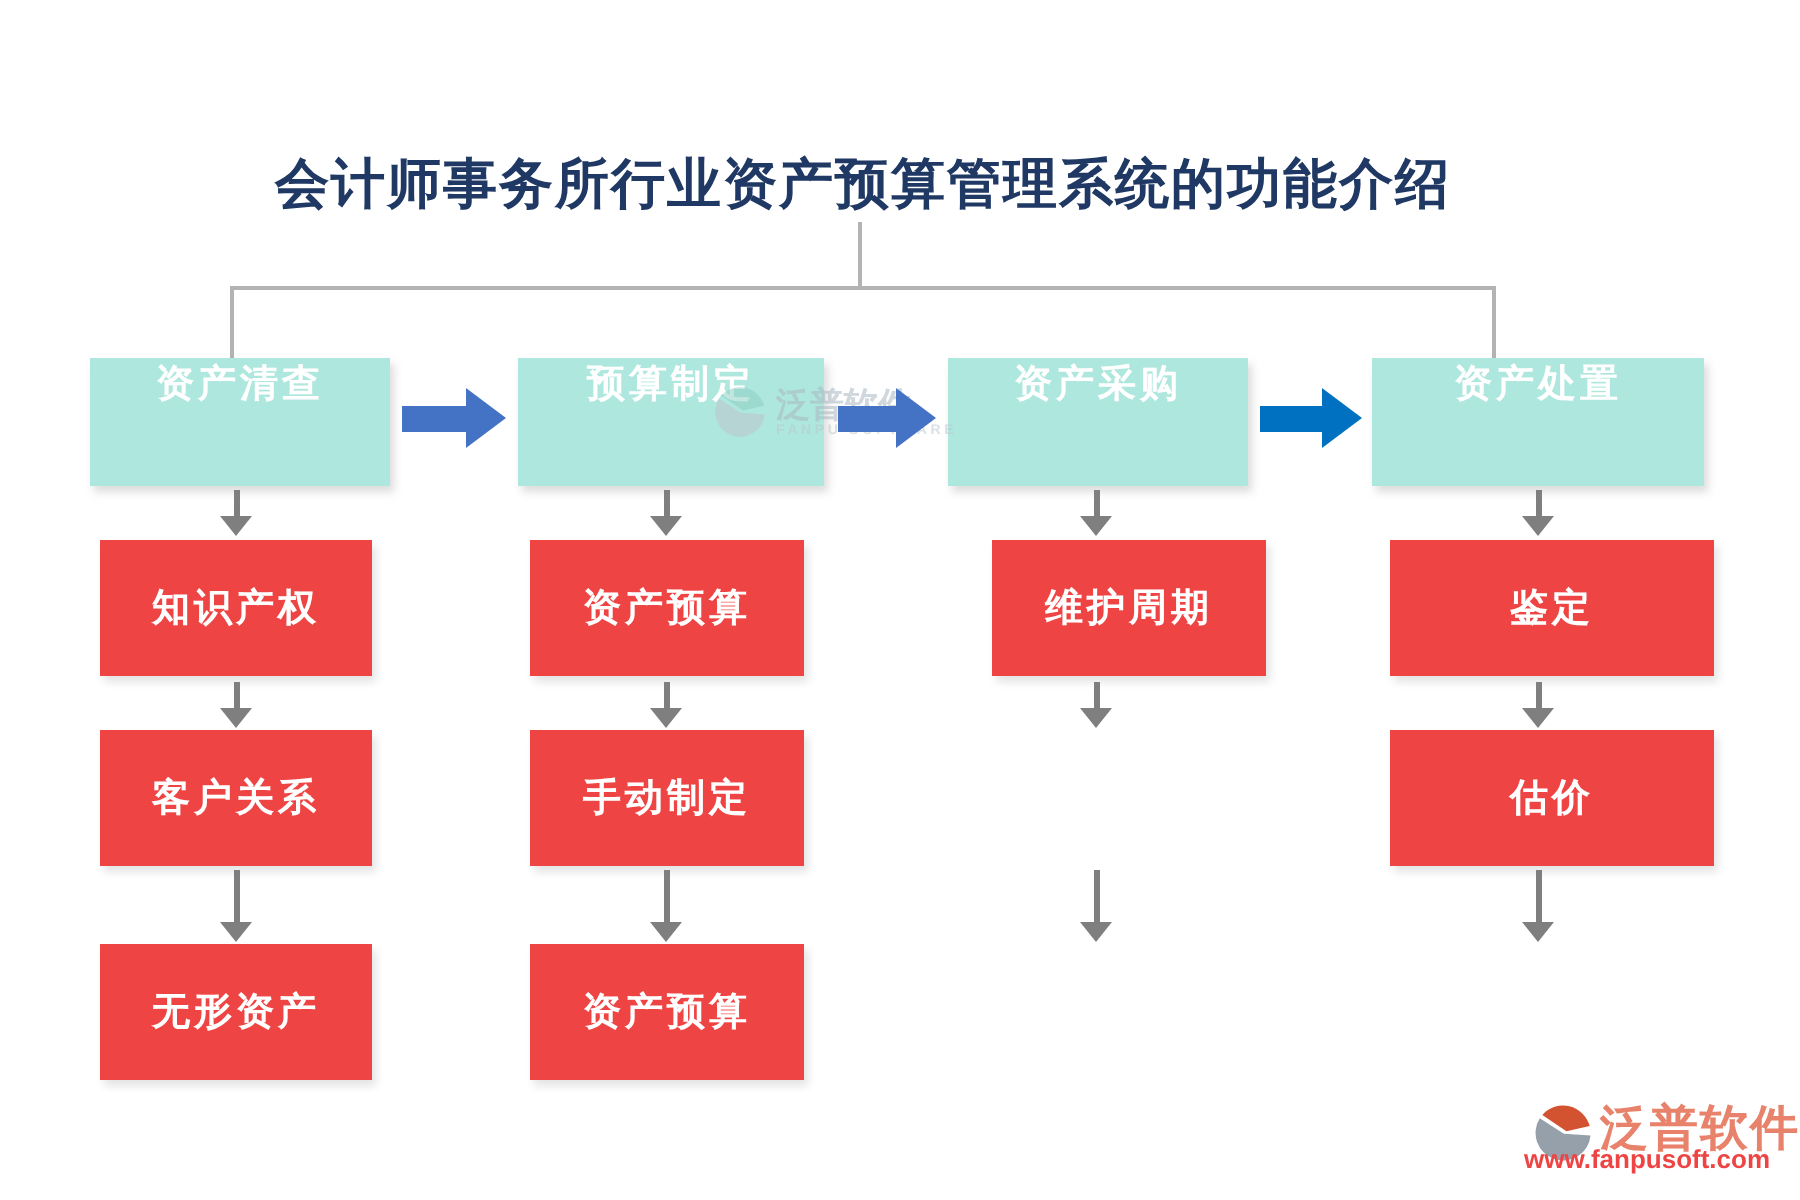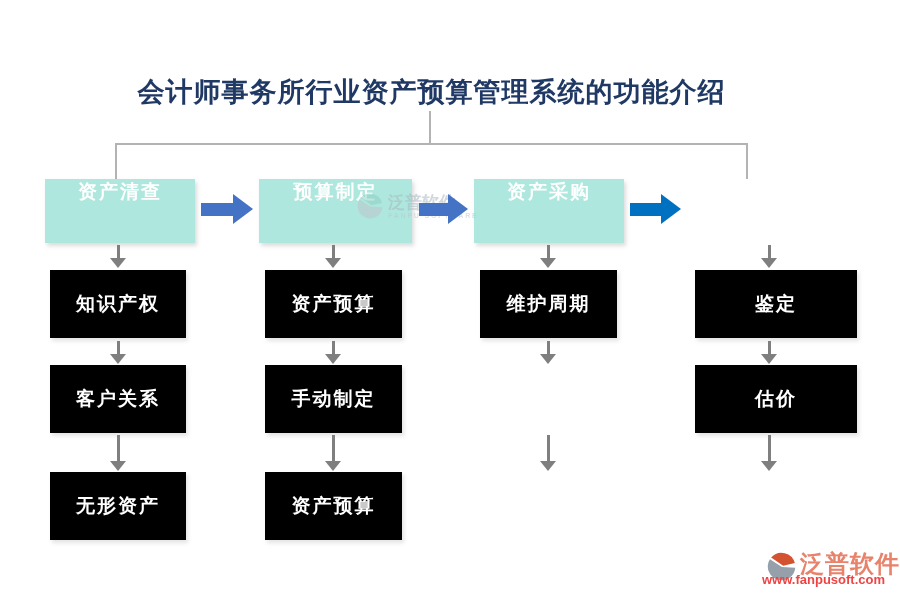--- a/index.html
+++ b/index.html
@@ -15,25 +15,25 @@
   .dropL{left:115px;top:143px;width:2px;height:36px;}
   .dropR{left:746px;top:143px;width:2px;height:36px;}
   
   .hbox{position:absolute;top:179px;height:64px;background:#aee7dd;z-index:2;
         display:flex;align-items:flex-start;justify-content:center;
         box-shadow:2px 3px 4px rgba(120,120,120,.25);}
   .h1{left:45px;width:150px}.h2{left:259px;width:153px}
   .h3{left:474px;width:150px}.h4{left:686px;width:166px}
   .hbox span,.ibox span{color:#fff;font-size:19px;font-weight:bold;letter-spacing:2px;white-space:nowrap;}
   
-  .ibox{position:absolute;height:68px;background:#000000;z-index:2;
+  .ibox{position:absolute;height:68px;background:#ef4444;z-index:2;
         display:flex;align-items:center;justify-content:center;
         box-shadow:2px 3px 4px rgba(120,120,120,.2);}
   .c1{left:50px;width:136px}.c2{left:265px;width:137px}
-  .c3{left:480px;width:137px}.c4{left:695px;width:162px}
+  .c3{left:496px;width:137px}.c4{left:695px;width:162px}
   .r1{top:270px}.r2{top:365px}.r3{top:472px}
   
   .harrow{position:absolute;top:194px;height:30px;display:flex;align-items:center;z-index:6;}
   .a1{left:201px;width:52px}.a2{left:419px;width:49px}.a3{left:630px;width:51px}
   .hbody{flex:1;height:13px;background:#4472c4;}
   .hhead{width:0;height:0;border-top:15px solid transparent;border-bottom:15px solid transparent;
          border-left:20px solid #4472c4;}
   .a3 .hbody{background:#0070c0}.a3 .hhead{border-left-color:#0070c0}
   
   .varrow{position:absolute;display:flex;flex-direction:column;align-items:center;
@@ -68,20 +68,23 @@
   <div class="line dropR"></div>
 
   <div class="hbox h1">
     <span>资产清查</span>
   </div>
   <div class="hbox h2">
     <span>预算制定</span>
   </div>
   <div class="hbox h3">
     <span>资产采购</span>
+  </div>
+  <div class="hbox h4">
+    <span>资产处置</span>
   </div>
 
   <div class="harrow a1">
     <div class="hbody"></div>
     <div class="hhead"></div>
   </div>
   <div class="harrow a2">
     <div class="hbody"></div>
     <div class="hhead"></div>
   </div>

